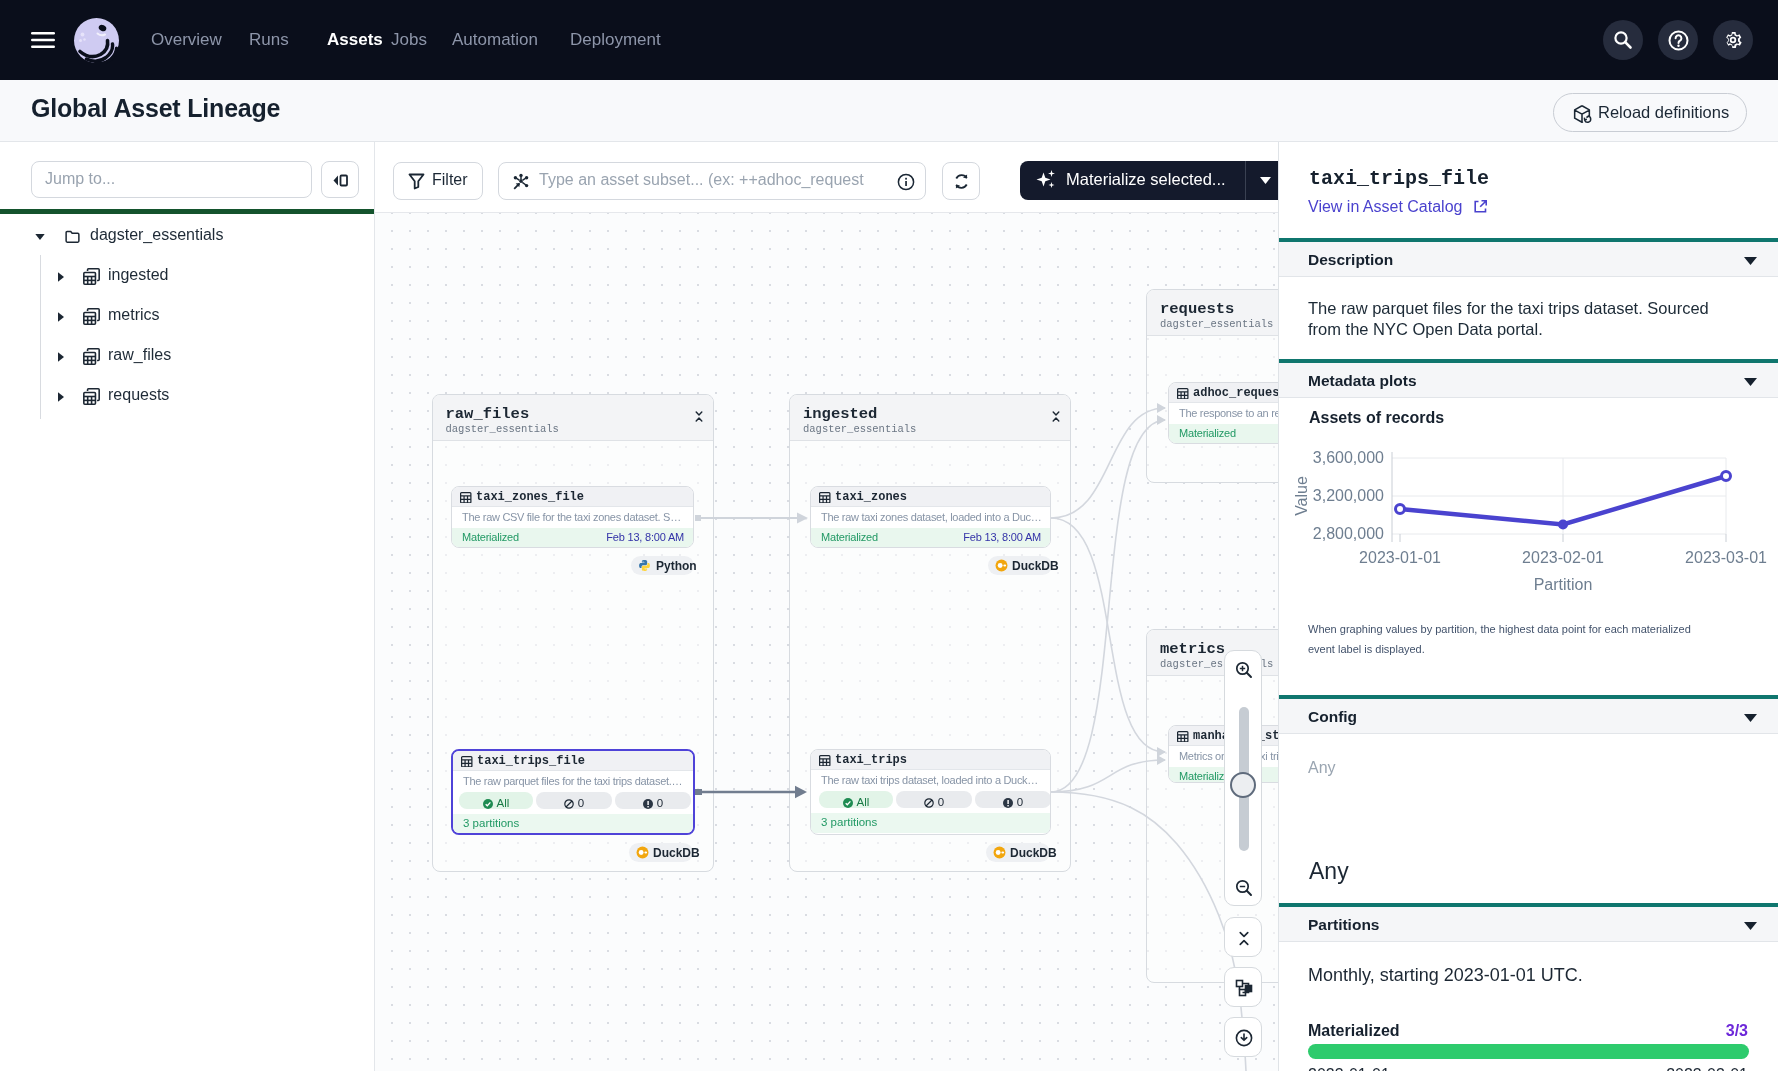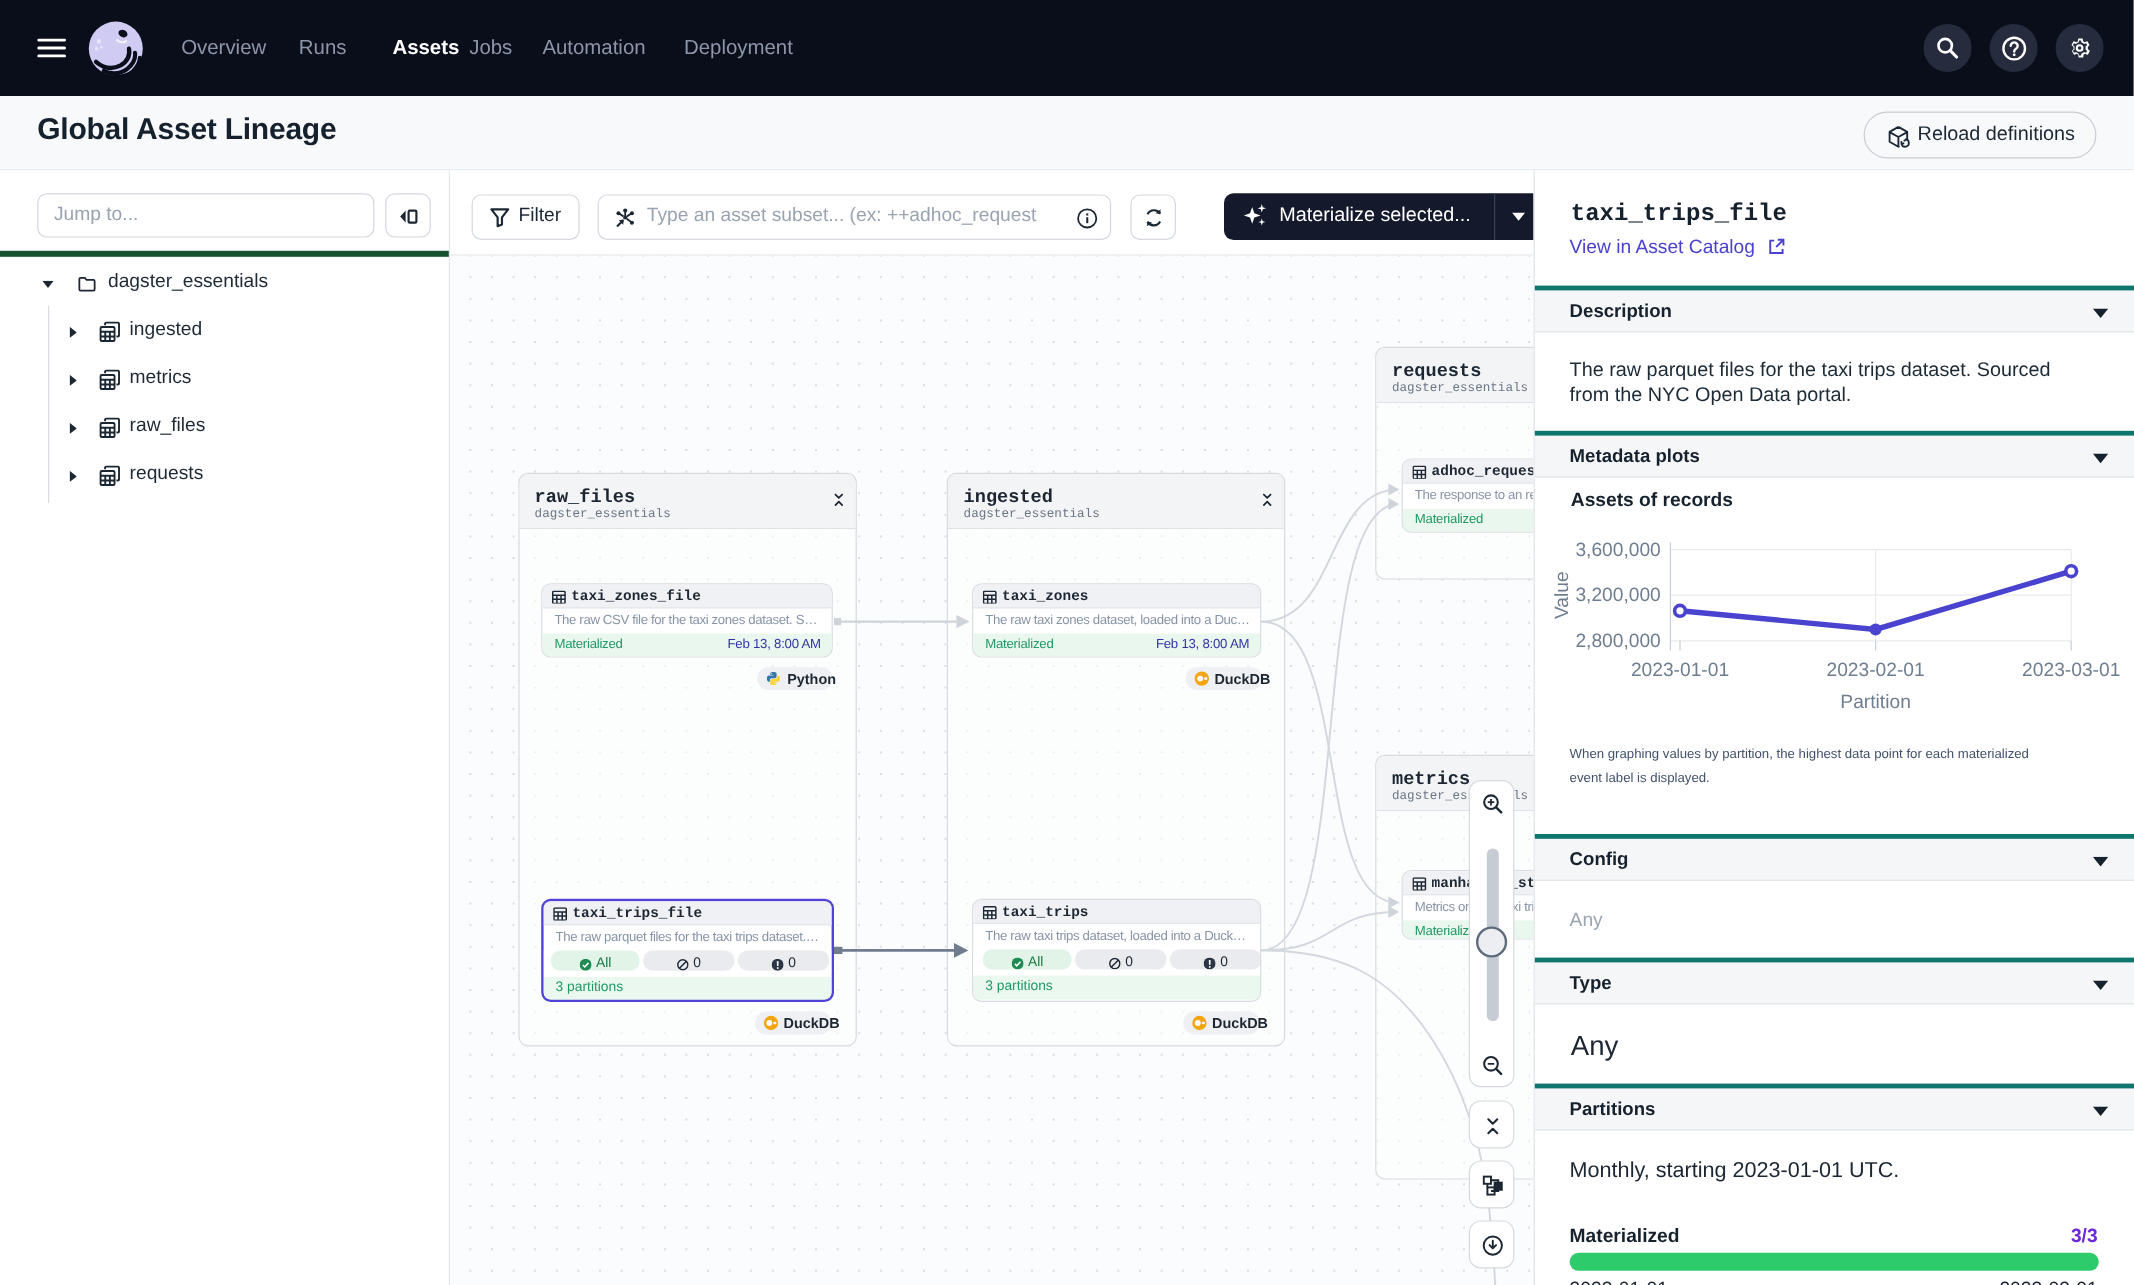--- a/index.html
+++ b/index.html
@@ -580,26 +580,20 @@
     <circle cx="447" cy="39" r="4.5" fill="#fff" stroke="#4a43cf" stroke-width="3"></circle>
   </svg>
   <div class="abs" style="left:29px;top:478px;width:408px;font-size:11px;line-height:19.5px;color:#42526b">When graphing values by partition, the highest data point for each materialized event label is displayed.</div>
   <div class="sect" style="top:553px">
       <b>Config</b>
       <svg width="13" height="8" viewBox="0 0 13 8">
         <path d="M0 0 H13 L6.5 8 Z" fill="#16212e"></path>
       </svg>
     </div>
   <div class="abs" style="left:29px;top:617px;font-size:16px;color:#9aa5b1">Any</div>
-  <div class="sect" style="top:656px">
-      <b>Type</b>
-      <svg width="13" height="8" viewBox="0 0 13 8">
-        <path d="M0 0 H13 L6.5 8 Z" fill="#16212e"></path>
-      </svg>
-    </div>
   <div class="abs" style="left:30px;top:716px;font-size:23px;color:#1c2733">Any</div>
   <div class="sect" style="top:761px">
       <b>Partitions</b>
       <svg width="13" height="8" viewBox="0 0 13 8">
         <path d="M0 0 H13 L6.5 8 Z" fill="#16212e"></path>
       </svg>
     </div>
   <div class="abs" style="left:29px;top:823px;font-size:18px;color:#1c2733">Monthly, starting 2023-01-01 UTC.</div>
   <div class="abs" style="left:29px;top:880px;font-size:16px;font-weight:700;color:#16212e">Materialized</div>
   <div class="abs" style="right:30px;top:880px;font-size:16px;font-weight:700;color:#6d28d9">3/3</div>

